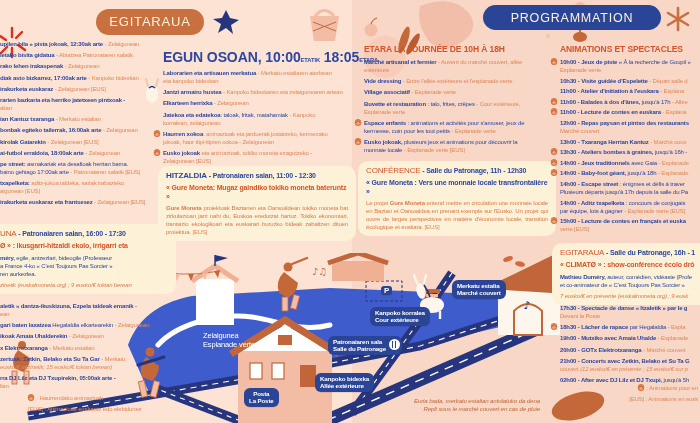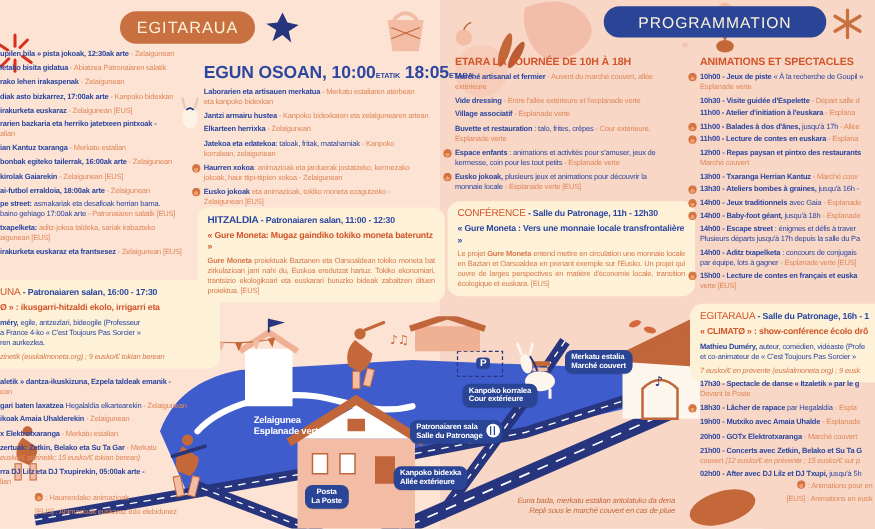--- a/index.html
+++ b/index.html
@@ -85,21 +85,21 @@
   }
   .pill-merkatu{left:452px;top:280px;}
   .pill-korralea{left:370px;top:307px;}
   .pill-patronaia{left:328px;top:336px;padding-right:16px;}
   .pill-bidexka{left:315px;top:373px;}
   .pill-posta{left:244px;top:388px;text-align:center;}
   .utensils{position:absolute;right:2px;top:3px;width:11px;height:11px;border-radius:50%;
     background:#ffffff;}
   .utensils:before{content:"";position:absolute;left:3px;top:2px;width:1.4px;height:7px;background:#2b4596;}
   .utensils:after{content:"";position:absolute;left:6px;top:2px;width:1.4px;height:7px;background:#2b4596;}
-  .esplanade-label{position:absolute;left:203px;top:331px;color:#ffffff;font-weight:bold;
+  .esplanade-label{position:absolute;left:203px;top:331px;color:#ffffff;font-weight:normal;
     font-size:7.5px;line-height:9px;white-space:nowrap;}
   .map-note{position:absolute;left:388px;top:397px;width:152px;text-align:right;
     color:#c4683a;font-style:italic;font-size:6.2px;line-height:7.6px;white-space:nowrap;}
 </style>
 </head>
 <body>
 
 <div class="poster">
 
   <svg class="layer z0" width="700" height="423" viewBox="0 0 700 423" aria-hidden="true">

